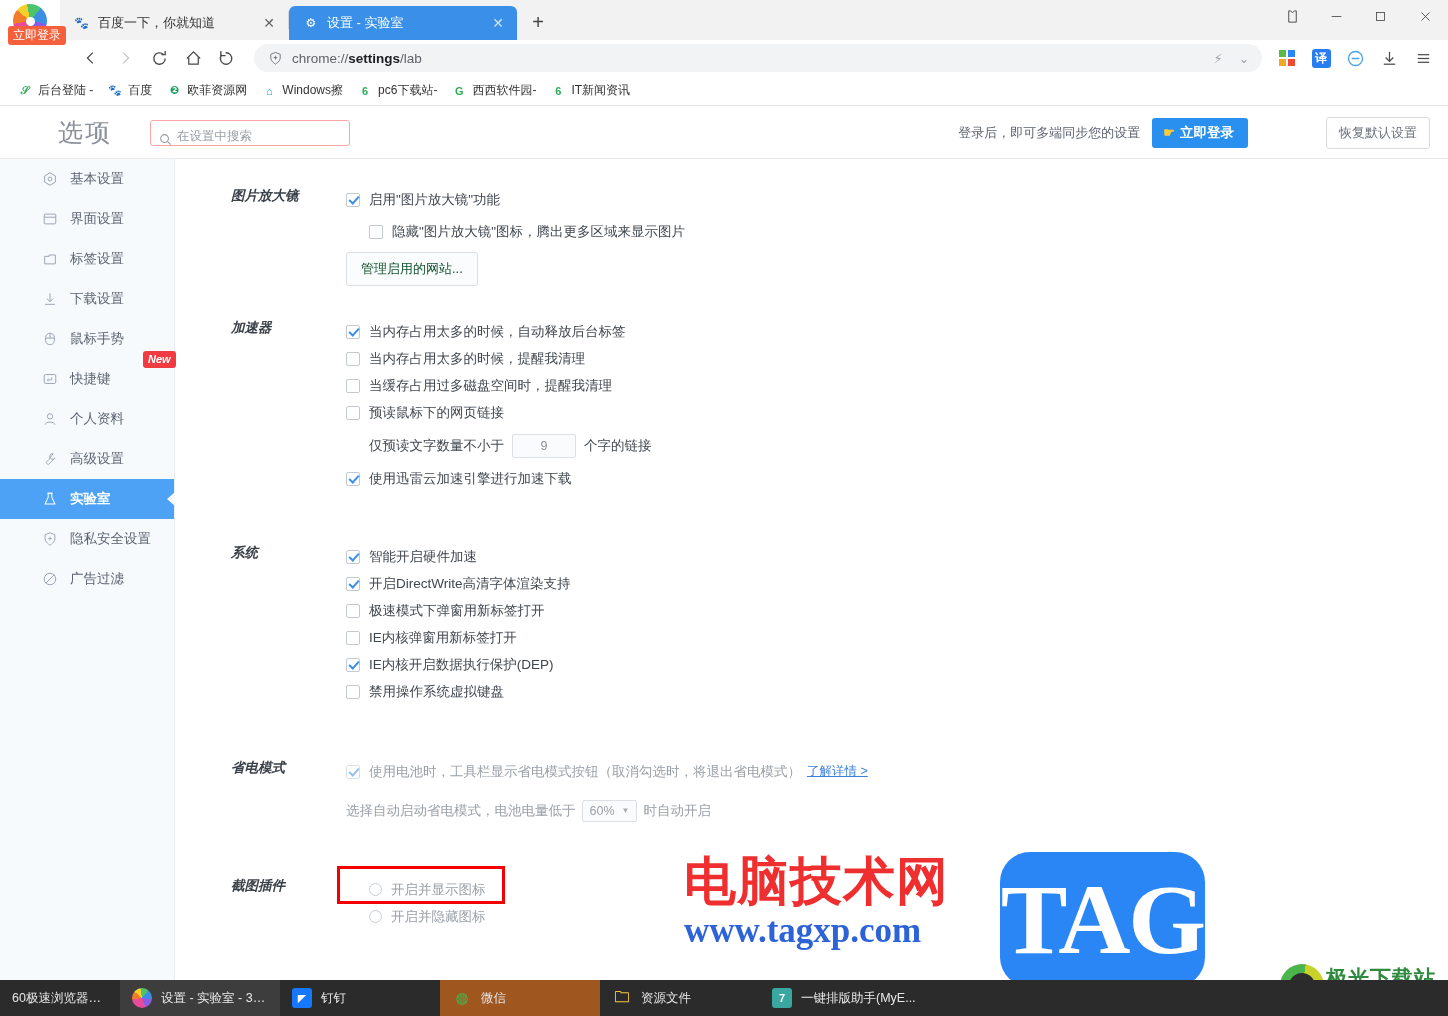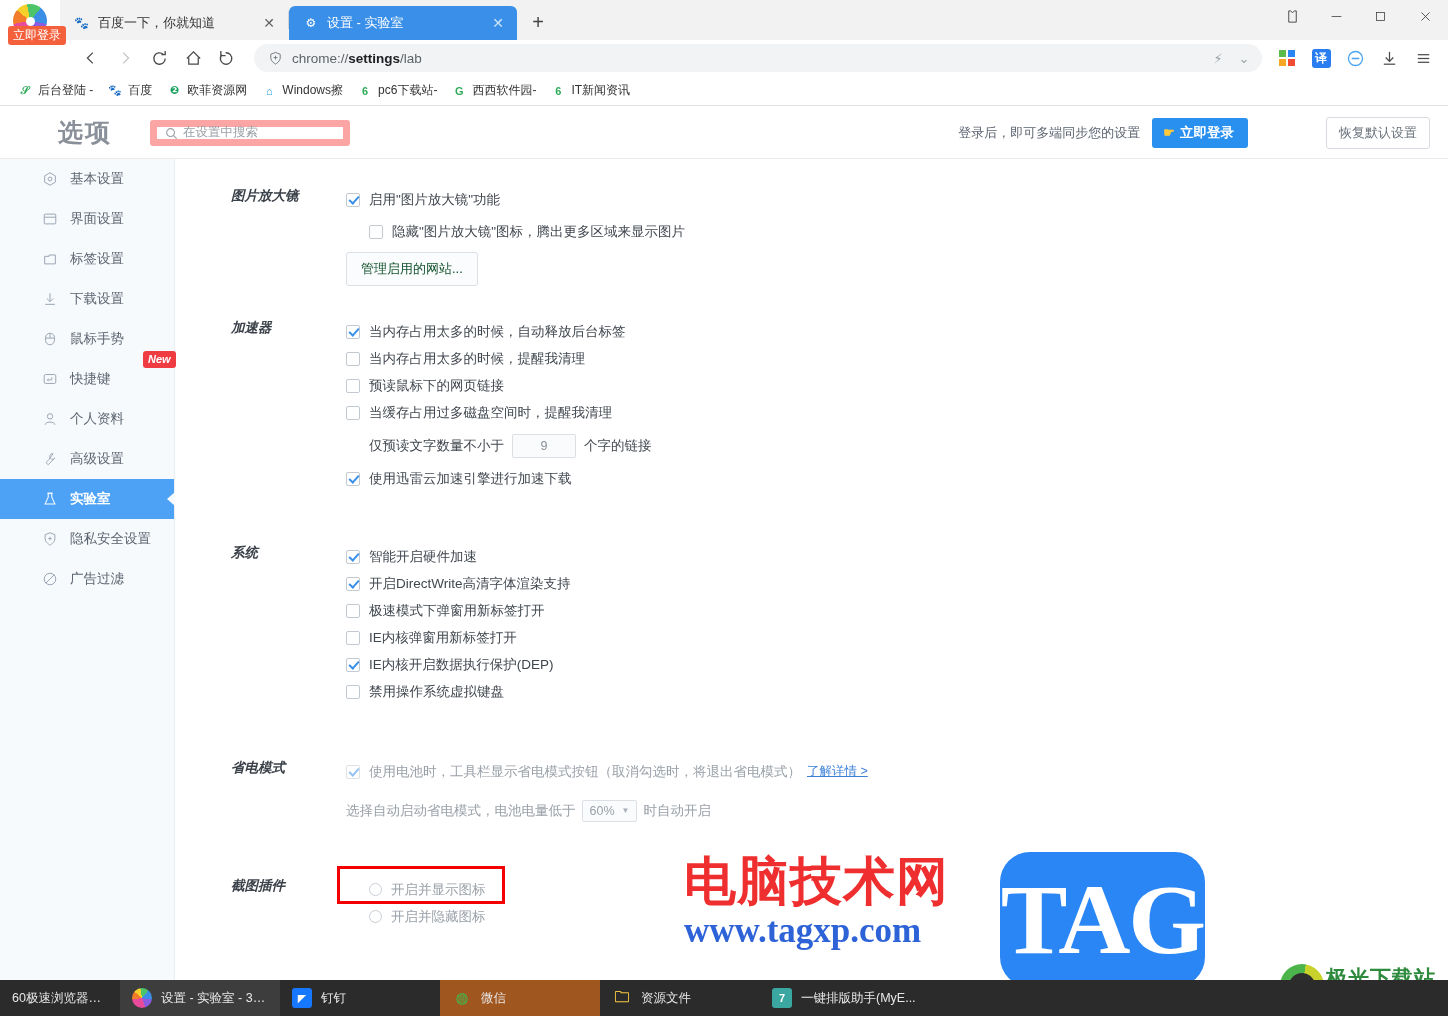--- a/index.html
+++ b/index.html
@@ -109,25 +109,25 @@
   .bm-ico { width: 16px; height: 16px; flex: 0 0 16px; margin-right: 5px;
     display: flex; align-items: center; justify-content: center; font-size: 11px;
     font-weight: 700; }
 
   
   .opt-header {
     position: absolute; top: 107px; left: 0; width: 1448px; height: 52px;
     background: #fff; border-bottom: 1px solid #eaeaea;
     display: flex; align-items: center; padding: 0 18px;
   }
-  .opt-title { font-size: 25px; color: #8a9099; font-weight: 700;
+  .opt-title { font-size: 25px; color: #8a9099; font-weight: 400;
     margin-left: 40px; letter-spacing: 2px; }
   .searchbox {
-    margin-left: 38px; width: 200px; height: 26px; border: 7px solid #fca5a5;
-    border-radius: 3px; display: flex; align-items: center; padding: 0 8px;
+    margin-left: 38px; width: 200px; height: 26px; border: 1px solid #fca5a5;
+    border-radius: 3px; display: flex; align-items: flex-end; padding: 0 8px;
     background: #fff;
   }
   .searchbox .sicon { width: 13px; height: 13px; margin-right: 5px; color: #9aa0a6; }
   .search-ph { font-size: 12.5px; color: #9aa0a6; }
   .hdr-right { margin-left: auto; display: flex; align-items: center; }
   .sync-text { font-size: 13px; color: #5c6470; margin-right: 12px; }
   .login-btn {
     background: #2a90f0; color: #fff; font-size: 13.5px; font-weight: 700;
     border-radius: 3px; padding: 6px 14px 6px 11px; display: flex;
     align-items: center; gap: 5px; border: none;
@@ -562,25 +562,25 @@
       <div class="crow">
         <span class="cbx on"></span>
         <span class="clabel">当内存占用太多的时候，自动释放后台标签</span>
       </div>
       <div class="crow">
         <span class="cbx"></span>
         <span class="clabel">当内存占用太多的时候，提醒我清理</span>
       </div>
       <div class="crow">
         <span class="cbx"></span>
+        <span class="clabel">当缓存占用过多磁盘空间时，提醒我清理</span>
+      </div>
+      <div class="crow">
+        <span class="cbx"></span>
         <span class="clabel">预读鼠标下的网页链接</span>
-      </div>
-      <div class="crow">
-        <span class="cbx"></span>
-        <span class="clabel">当缓存占用过多磁盘空间时，提醒我清理</span>
       </div>
       <div class="crow indent" style="margin-top:6px;">
         <span class="clabel">仅预读文字数量不小于</span>
         <span class="num-input">9</span>
         <span class="clabel">个字的链接</span>
       </div>
       <div class="crow" style="margin-top:6px;">
         <span class="cbx on"></span>
         <span class="clabel">使用迅雷云加速引擎进行加速下载</span>
       </div>

